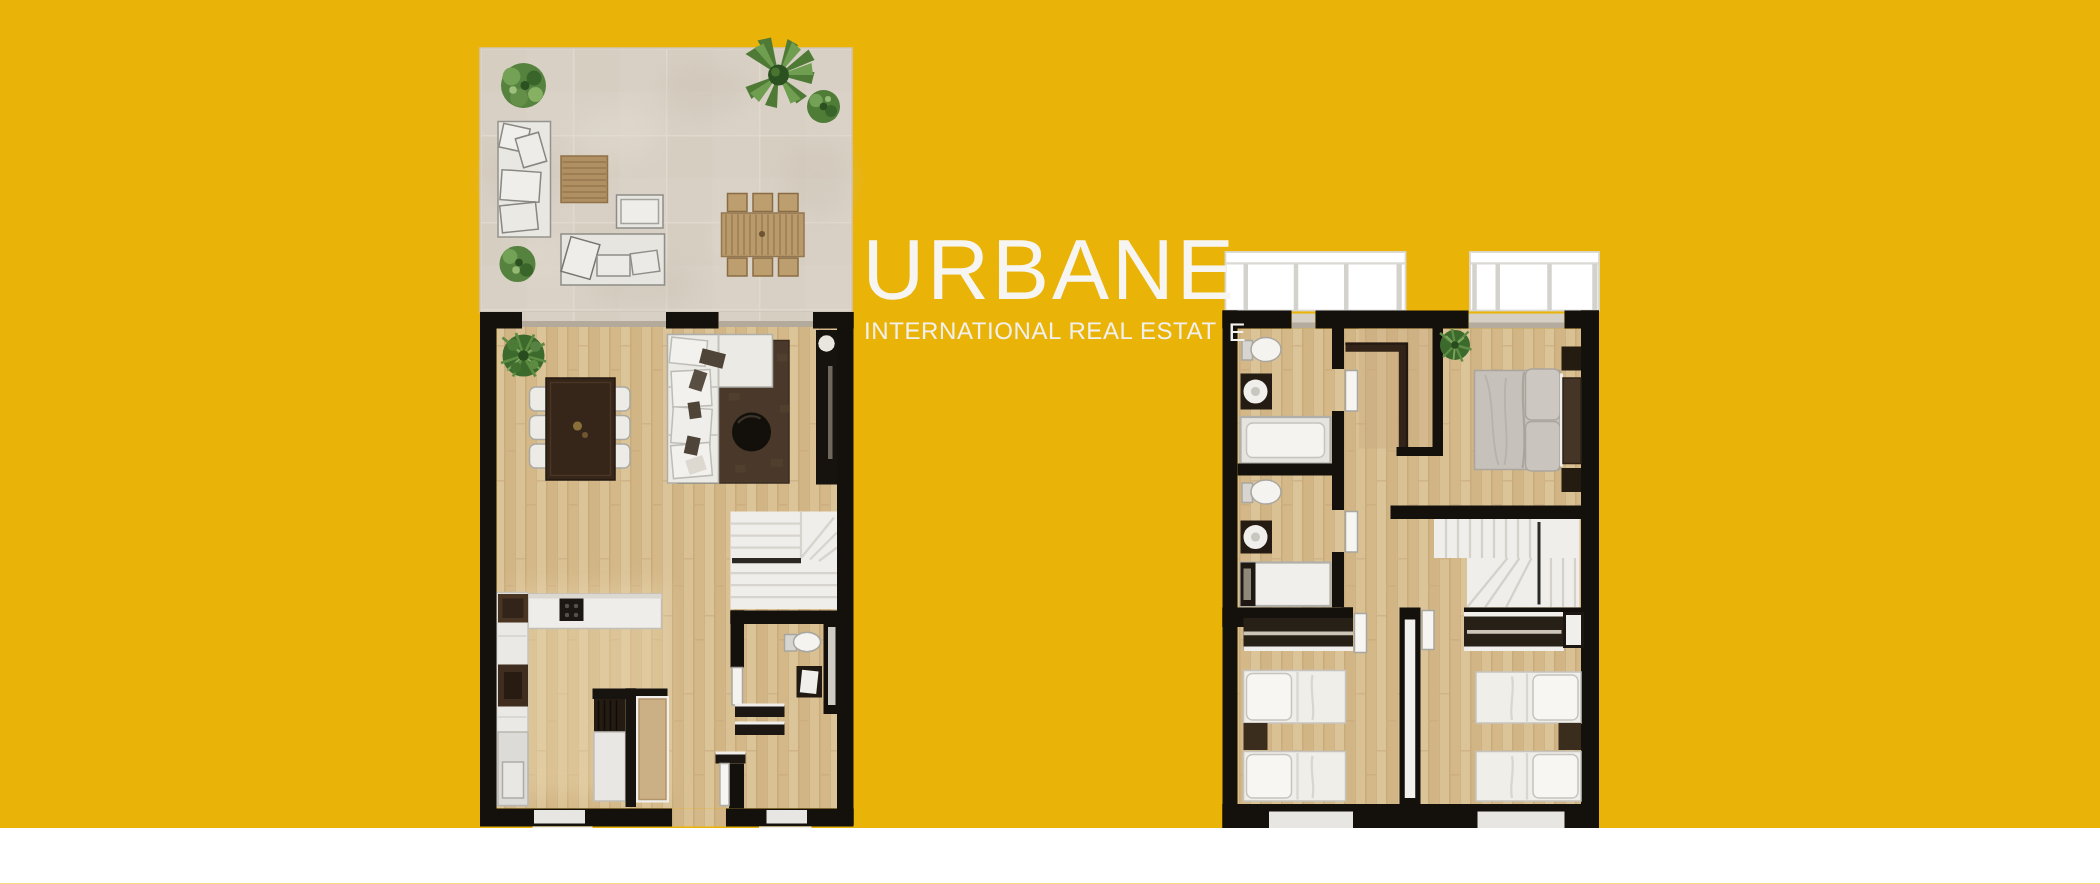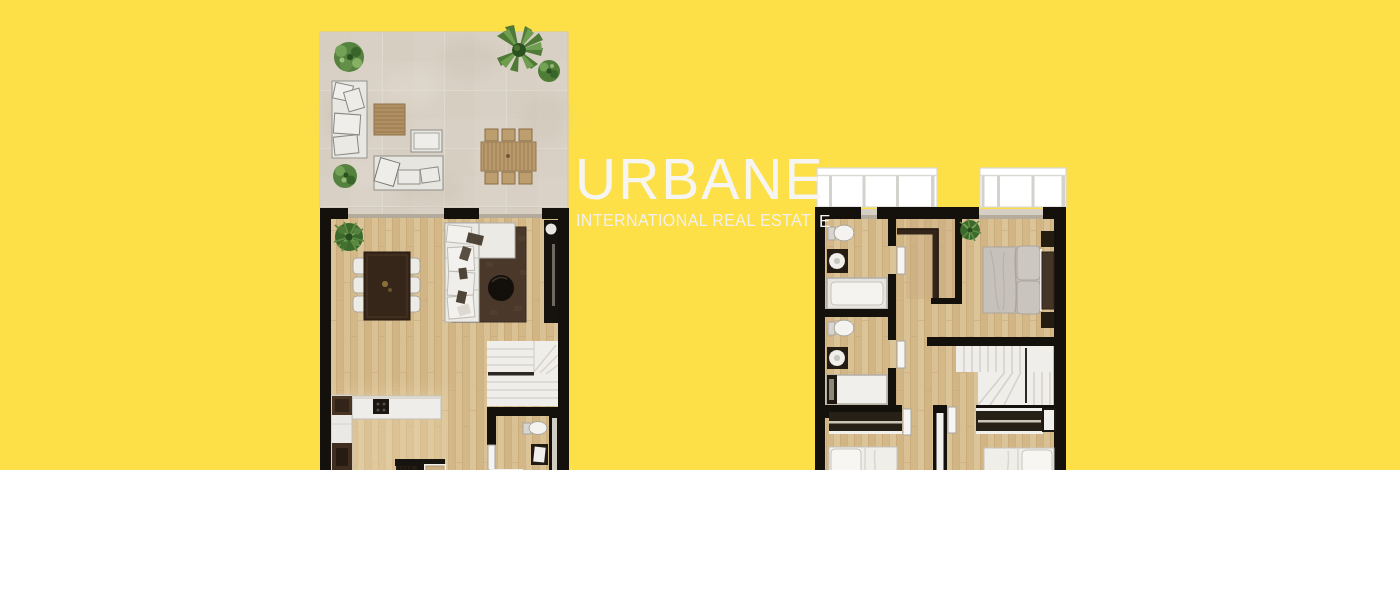--- a/index.html
+++ b/index.html
@@ -1,16 +1,16 @@
 <!DOCTYPE html>
 <html><head>
 <meta charset="utf-8">
 <style>
   html,body{margin:0;padding:0;background:#ffffff;}
-  .page{position:relative;width:1400px;height:470px;background:#fde047;overflow:hidden;
+  .page{position:relative;width:1400px;height:552px;background:#eab308;overflow:hidden;
         font-family:"Liberation Sans", sans-serif;}
 </style>
 </head>
 <body>
 <div class="page">
 <svg width="1400" height="589" viewBox="0 0 1400 589">
 <defs>
   <pattern id="wood" width="28" height="90" patternUnits="userSpaceOnUse">
     <rect width="28" height="90" fill="#d6bb8d"></rect>
     <rect x="0" width="7" height="90" fill="#d2b585"></rect>

